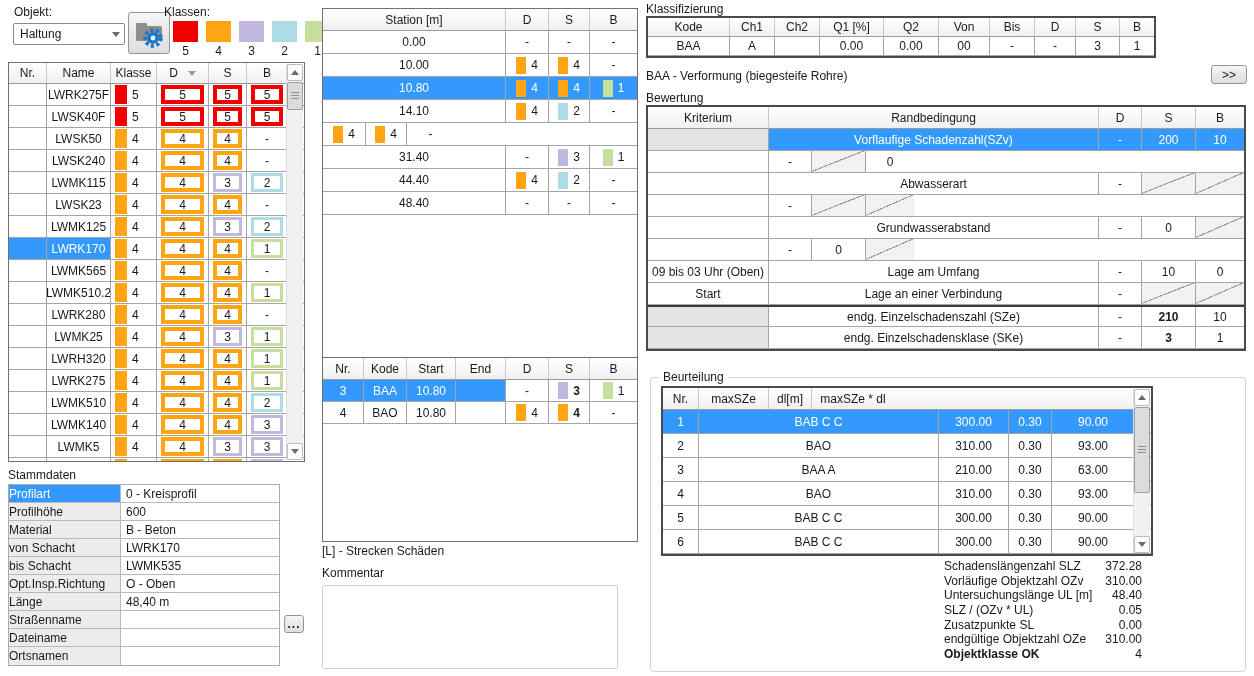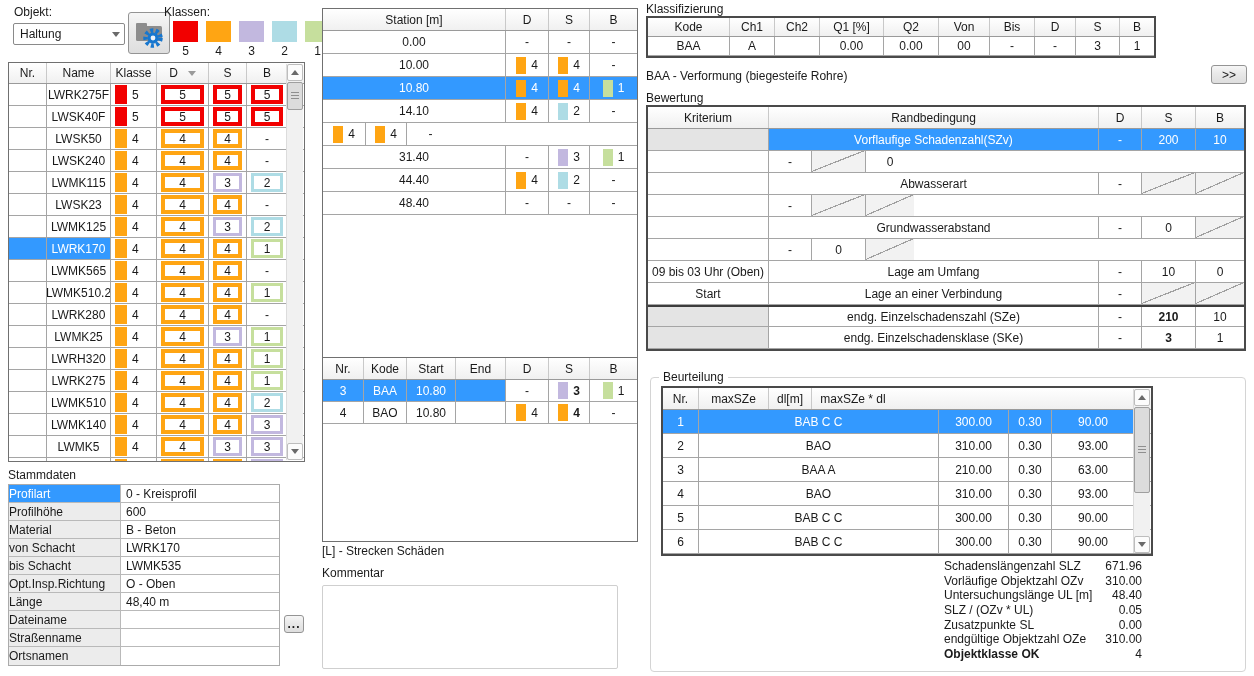--- a/index.html
+++ b/index.html
@@ -501,25 +501,25 @@
       </div>
       <div class="sd-row">
         <div class="sd-label">Opt.Insp.Richtung</div>
         <div class="sd-value">O - Oben</div>
       </div>
       <div class="sd-row">
         <div class="sd-label">Länge</div>
         <div class="sd-value">48,40 m</div>
       </div>
       <div class="sd-row">
+        <div class="sd-label">Straßenname</div>
+        <div class="sd-value"></div>
+      </div>
+      <div class="sd-row">
         <div class="sd-label">Dateiname</div>
-        <div class="sd-value"></div>
-      </div>
-      <div class="sd-row">
-        <div class="sd-label">Straßenname</div>
         <div class="sd-value"></div>
       </div>
       <div class="sd-row">
         <div class="sd-label">Ortsnamen</div>
         <div class="sd-value"></div>
       </div>
     </div>
   <div class="btn abs" id="browse-btn">...</div>
 
   <div class="tbl b1" id="station-table">
@@ -839,21 +839,21 @@
           <i class="grip"></i>
         </div>
       <div class="sb-btn sb-down">
           <i class="tri down"></i>
         </div>
     </div>
   </div>
   <div id="summary">
       <div class="sum-row">
         <div class="sum-label">Schadenslängenzahl SLZ</div>
-        <div class="sum-value">671.96</div>
+        <div class="sum-value">372.28</div>
       </div>
       <div class="sum-row">
         <div class="sum-label">Vorläufige Objektzahl OZv</div>
         <div class="sum-value">310.00</div>
       </div>
       <div class="sum-row">
         <div class="sum-label">Untersuchungslänge UL [m]</div>
         <div class="sum-value">48.40</div>
       </div>
       <div class="sum-row">

